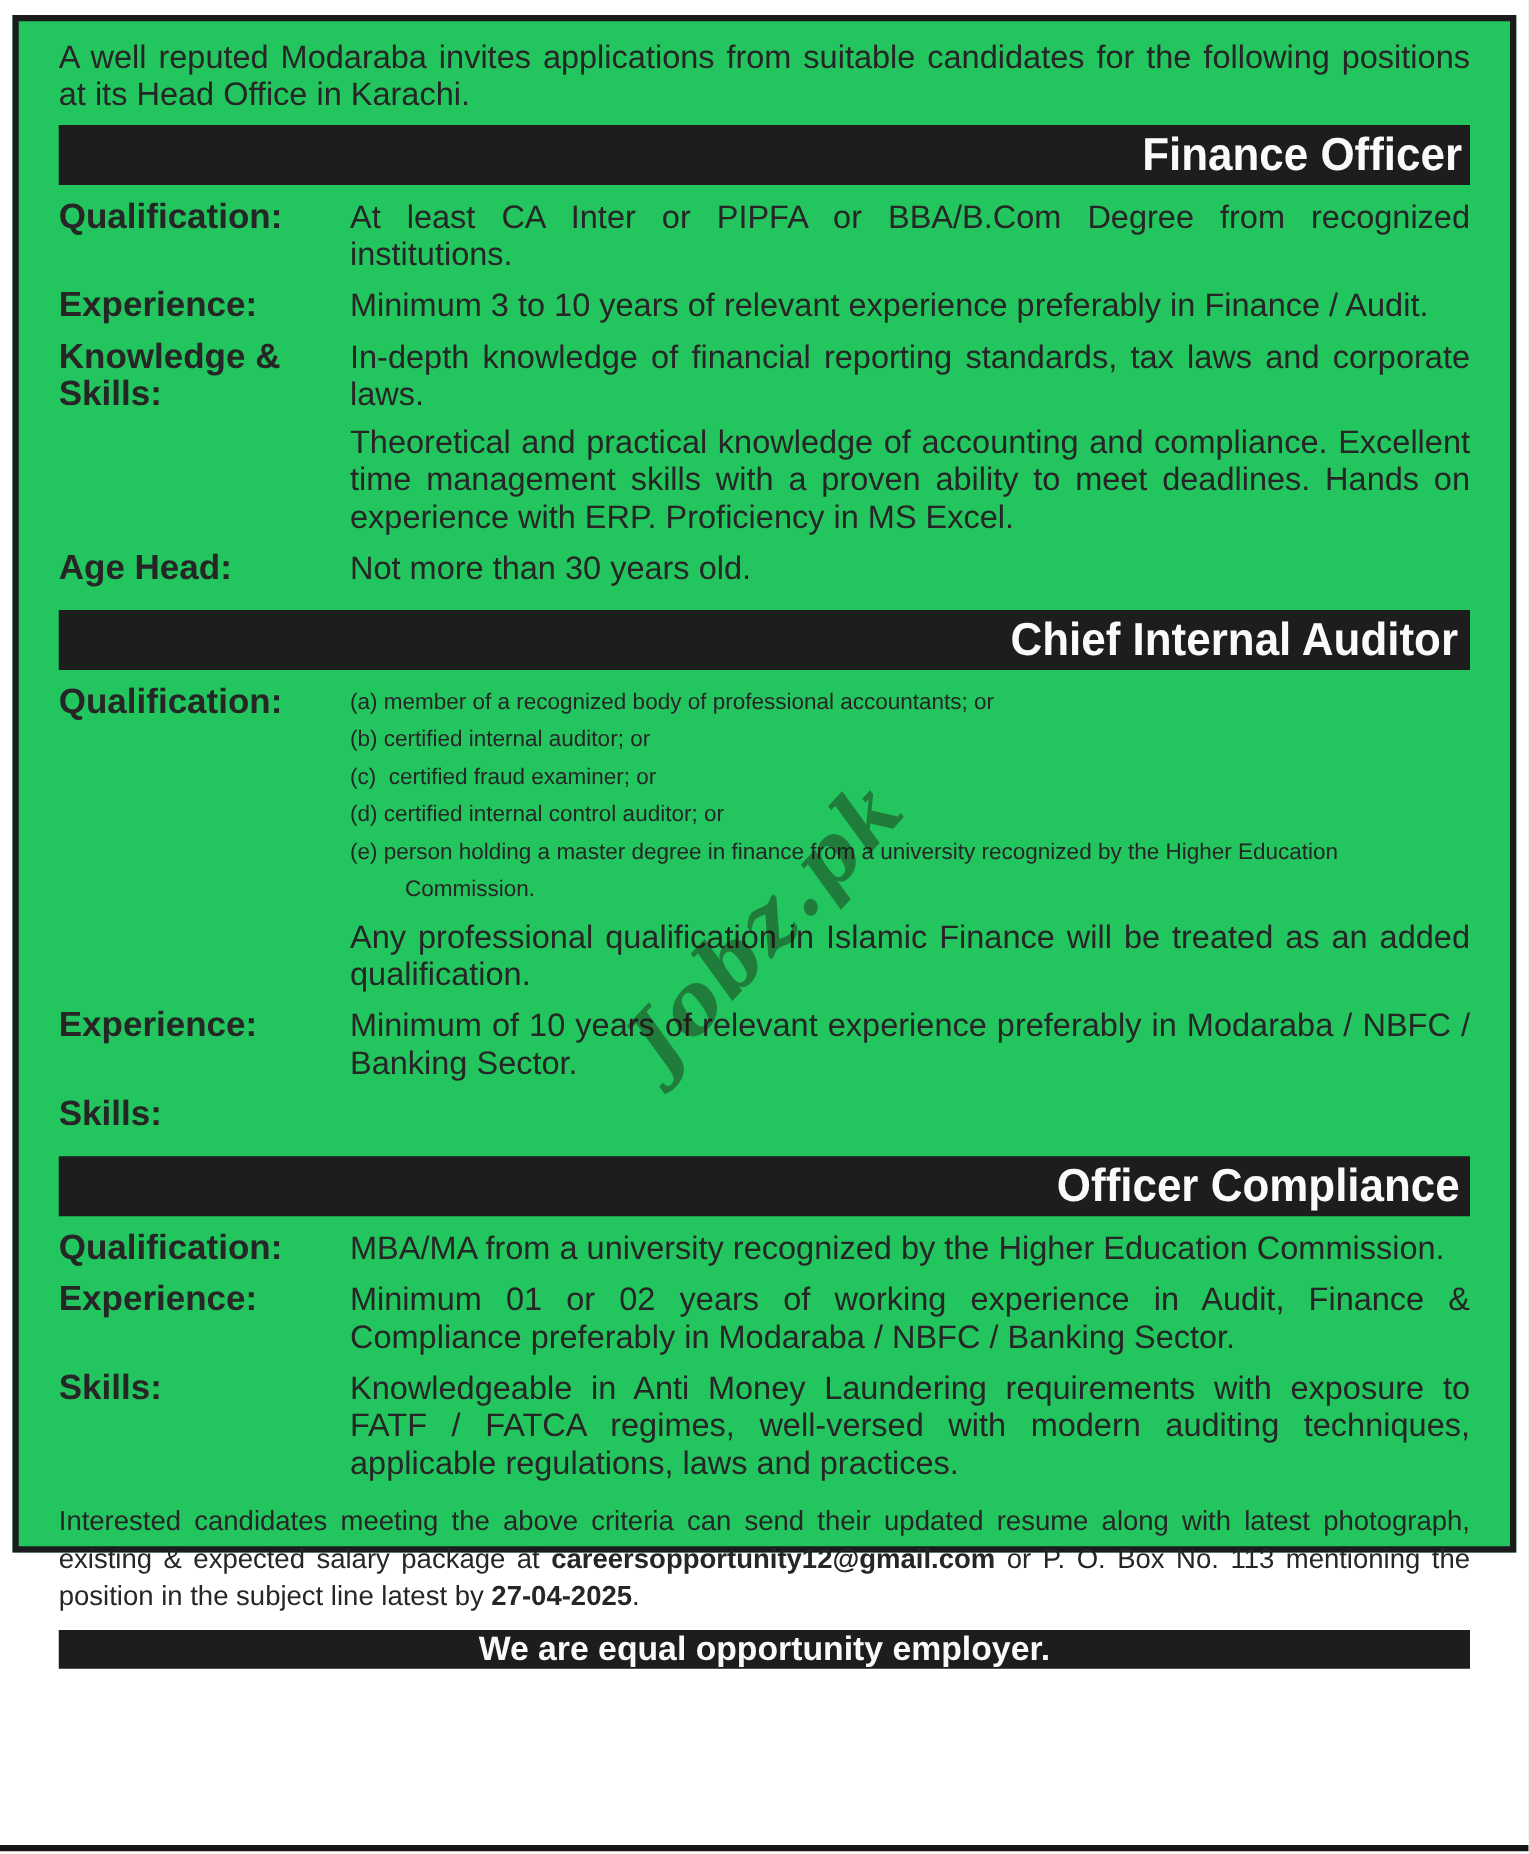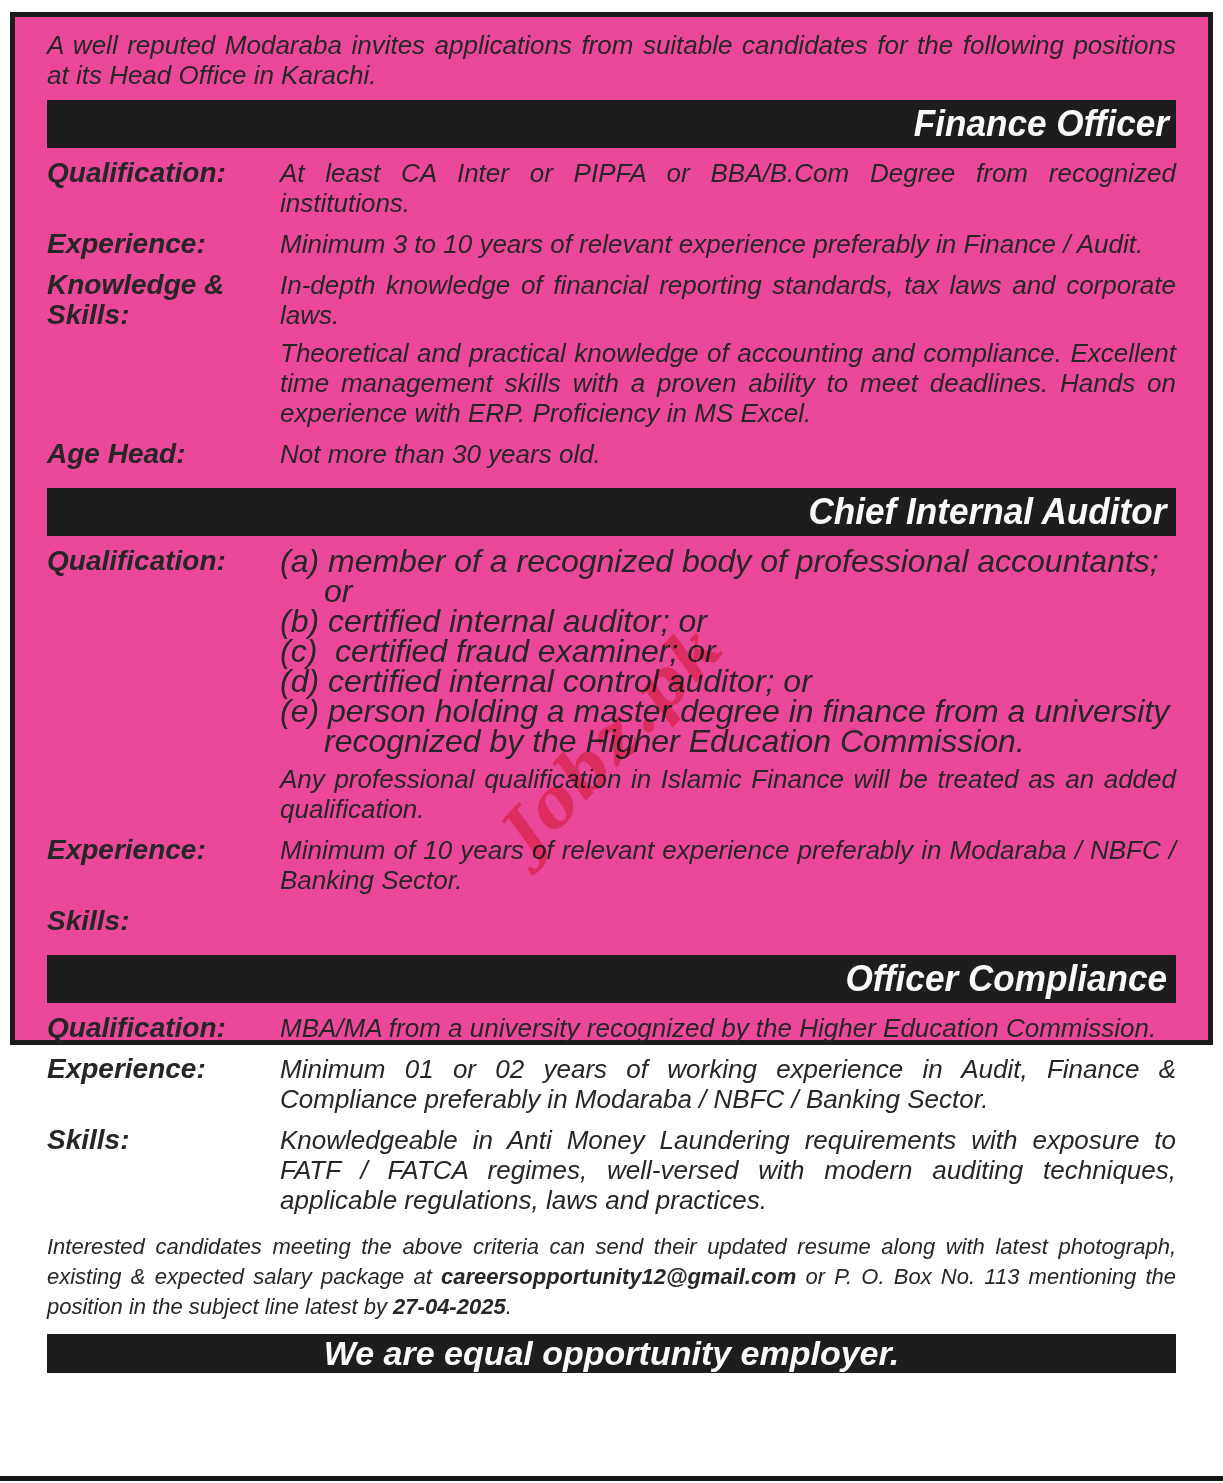--- a/index.html
+++ b/index.html
@@ -1,22 +1,22 @@
 <!DOCTYPE html>
 <html><head>
 <meta charset="utf-8">
 <style>
   html,body{margin:0;padding:0;background:#e9e9e9;}
   .page{
     position:relative;width:1223px;height:1483px;background:#ffffff;
     font-family:"Liberation Sans", sans-serif;color:#262626;overflow:hidden;
   }
   .doc{
-    position:absolute;left:10px;top:12px;width:1203px;height:1033px;
-    border:5px solid #1b1b1b;box-sizing:border-box;background:#ec4899;font-style:italic;
+    position:absolute;left:10px;top:12px;width:1203px;height:1230px;
+    border:5px solid #1b1b1b;box-sizing:border-box;background:#22c55e;
   }
   .content{
     padding:13px 32px 0 32px;height:100%;box-sizing:border-box;
     display:flex;flex-direction:column;
   }
   .intro{
     font-size:26px;line-height:30px;text-align:justify;margin:0 0 2px 0;
   }
   .bar{
     height:48px;background:#1d1d1d;margin:8px 0 10px 0;
@@ -27,32 +27,32 @@
     display:inline-block;transform:scaleX(0.95);letter-spacing:0px;white-space:nowrap;
   }
   .row{display:grid;grid-template-columns:233px 1fr;margin:0 0 11px 0;}
   .row .label{font-weight:700;font-size:28px;line-height:30px;padding-right:18px;}
   .row .body{font-size:26px;line-height:30px;}
   .para{text-align:justify;margin:0;}
   .para + .para{margin-top:8px;}
   .qlist{margin:0;}
   .qlist .li{
     padding-left:44px;text-indent:-44px;white-space:pre-wrap;
-    font-size:32px;line-height:30px;
+    font-size:18px;line-height:30px;
   }
   .qlist + .para{margin-top:8px;}
   .closing{
     font-size:22px;line-height:30px;text-align:justify;margin:6px 0 0 0;
   }
   .closing b{font-weight:700;}
   .footer-bar{
     margin-top:12px;height:48px;background:#1d1d1d;
     display:flex;align-items:center;justify-content:center;
   }
-  .footer-text{color:#fafafa;font-weight:700;font-size:34px;}
+  .footer-text{color:#fafafa;font-weight:700;font-size:27px;}
   .watermark{
     position:absolute;left:442px;top:700px;width:340px;text-align:center;
     transform:rotate(-47deg);font-family:"DejaVu Serif", serif;
     font-style:italic;font-weight:700;font-size:66px;letter-spacing:2px;
     color:#efa0a0;mix-blend-mode:multiply;pointer-events:none;z-index:5;
   }
   .bottom-rule{
     position:absolute;left:0;top:1476px;width:1223px;height:5px;background:#151515;
   }
 </style>

